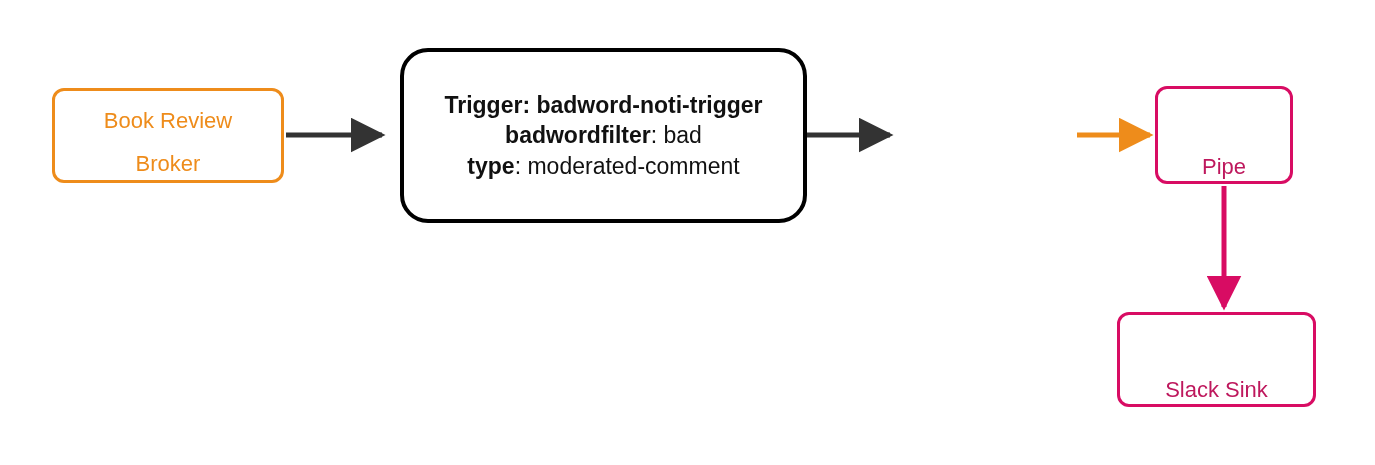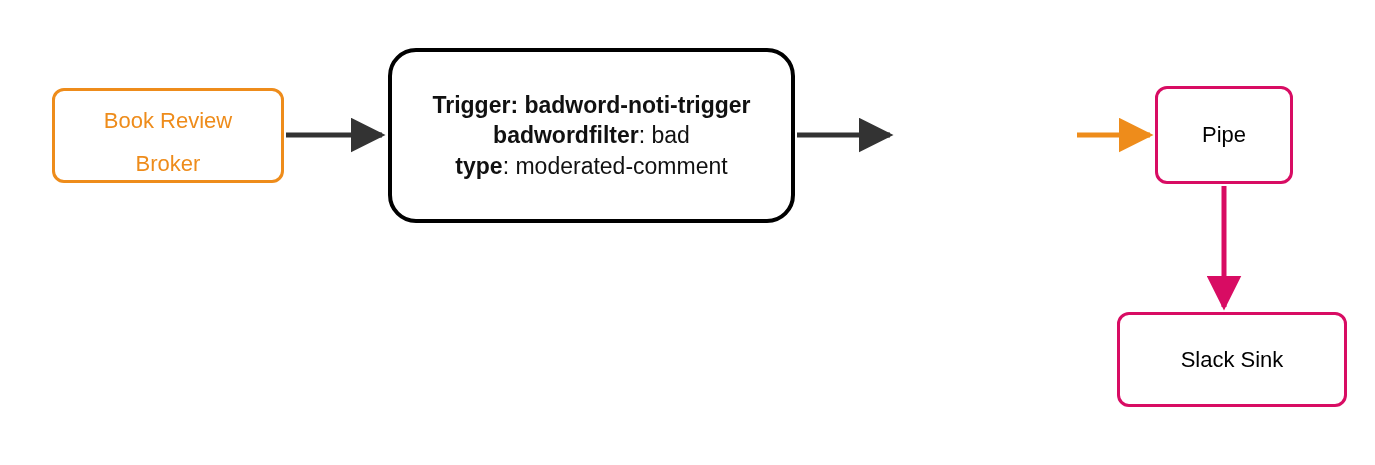--- a/index.html
+++ b/index.html
@@ -29,29 +29,31 @@
   }
   .node-orange {
     border: 3px solid #ee8c1b;
     border-radius: 12px;
     color: #ee8c1b;
     font-size: 22px;
   }
   .node-crimson {
     border: 3px solid #d80c63;
     border-radius: 12px;
-    color: #000000;
+    color: #be185d;
     font-size: 22px;
+    align-items: flex-end;
   }
   .node-trigger {
     border: 4px solid #000000;
     border-radius: 28px;
     color: #111111;
     font-size: 23px;
     padding: 10px 16px;
+    margin-left: 12px;
   }
   .node-trigger .trigger-lines {
     display: block;
     width: 100%;
   }
   .node-trigger .tline {
     display: block;
     white-space: nowrap;
   }
   .node-trigger b { font-weight: bold; }
@@ -111,17 +113,17 @@
       <span class="tline"><b>badwordfilter</b><span>: bad</span></span>
       <span class="tline"><b>type</b><span>: moderated-comment</span></span>
     </span>
   </div>
 
 
   <div class="node node-crimson" style="left:1155px; top:86px; width:138px; height:98px;">
     <span class="node-label">Pipe</span>
   </div>
 
-  <div class="node node-crimson" style="left:1117px; top:312px; width:230px; height:95px;">
+  <div class="node node-crimson" style="left:1117px; top:312px; width:199px; height:95px;">
     <span class="node-label">Slack Sink</span>
   </div>
 
 </div>
 
 </body></html>

